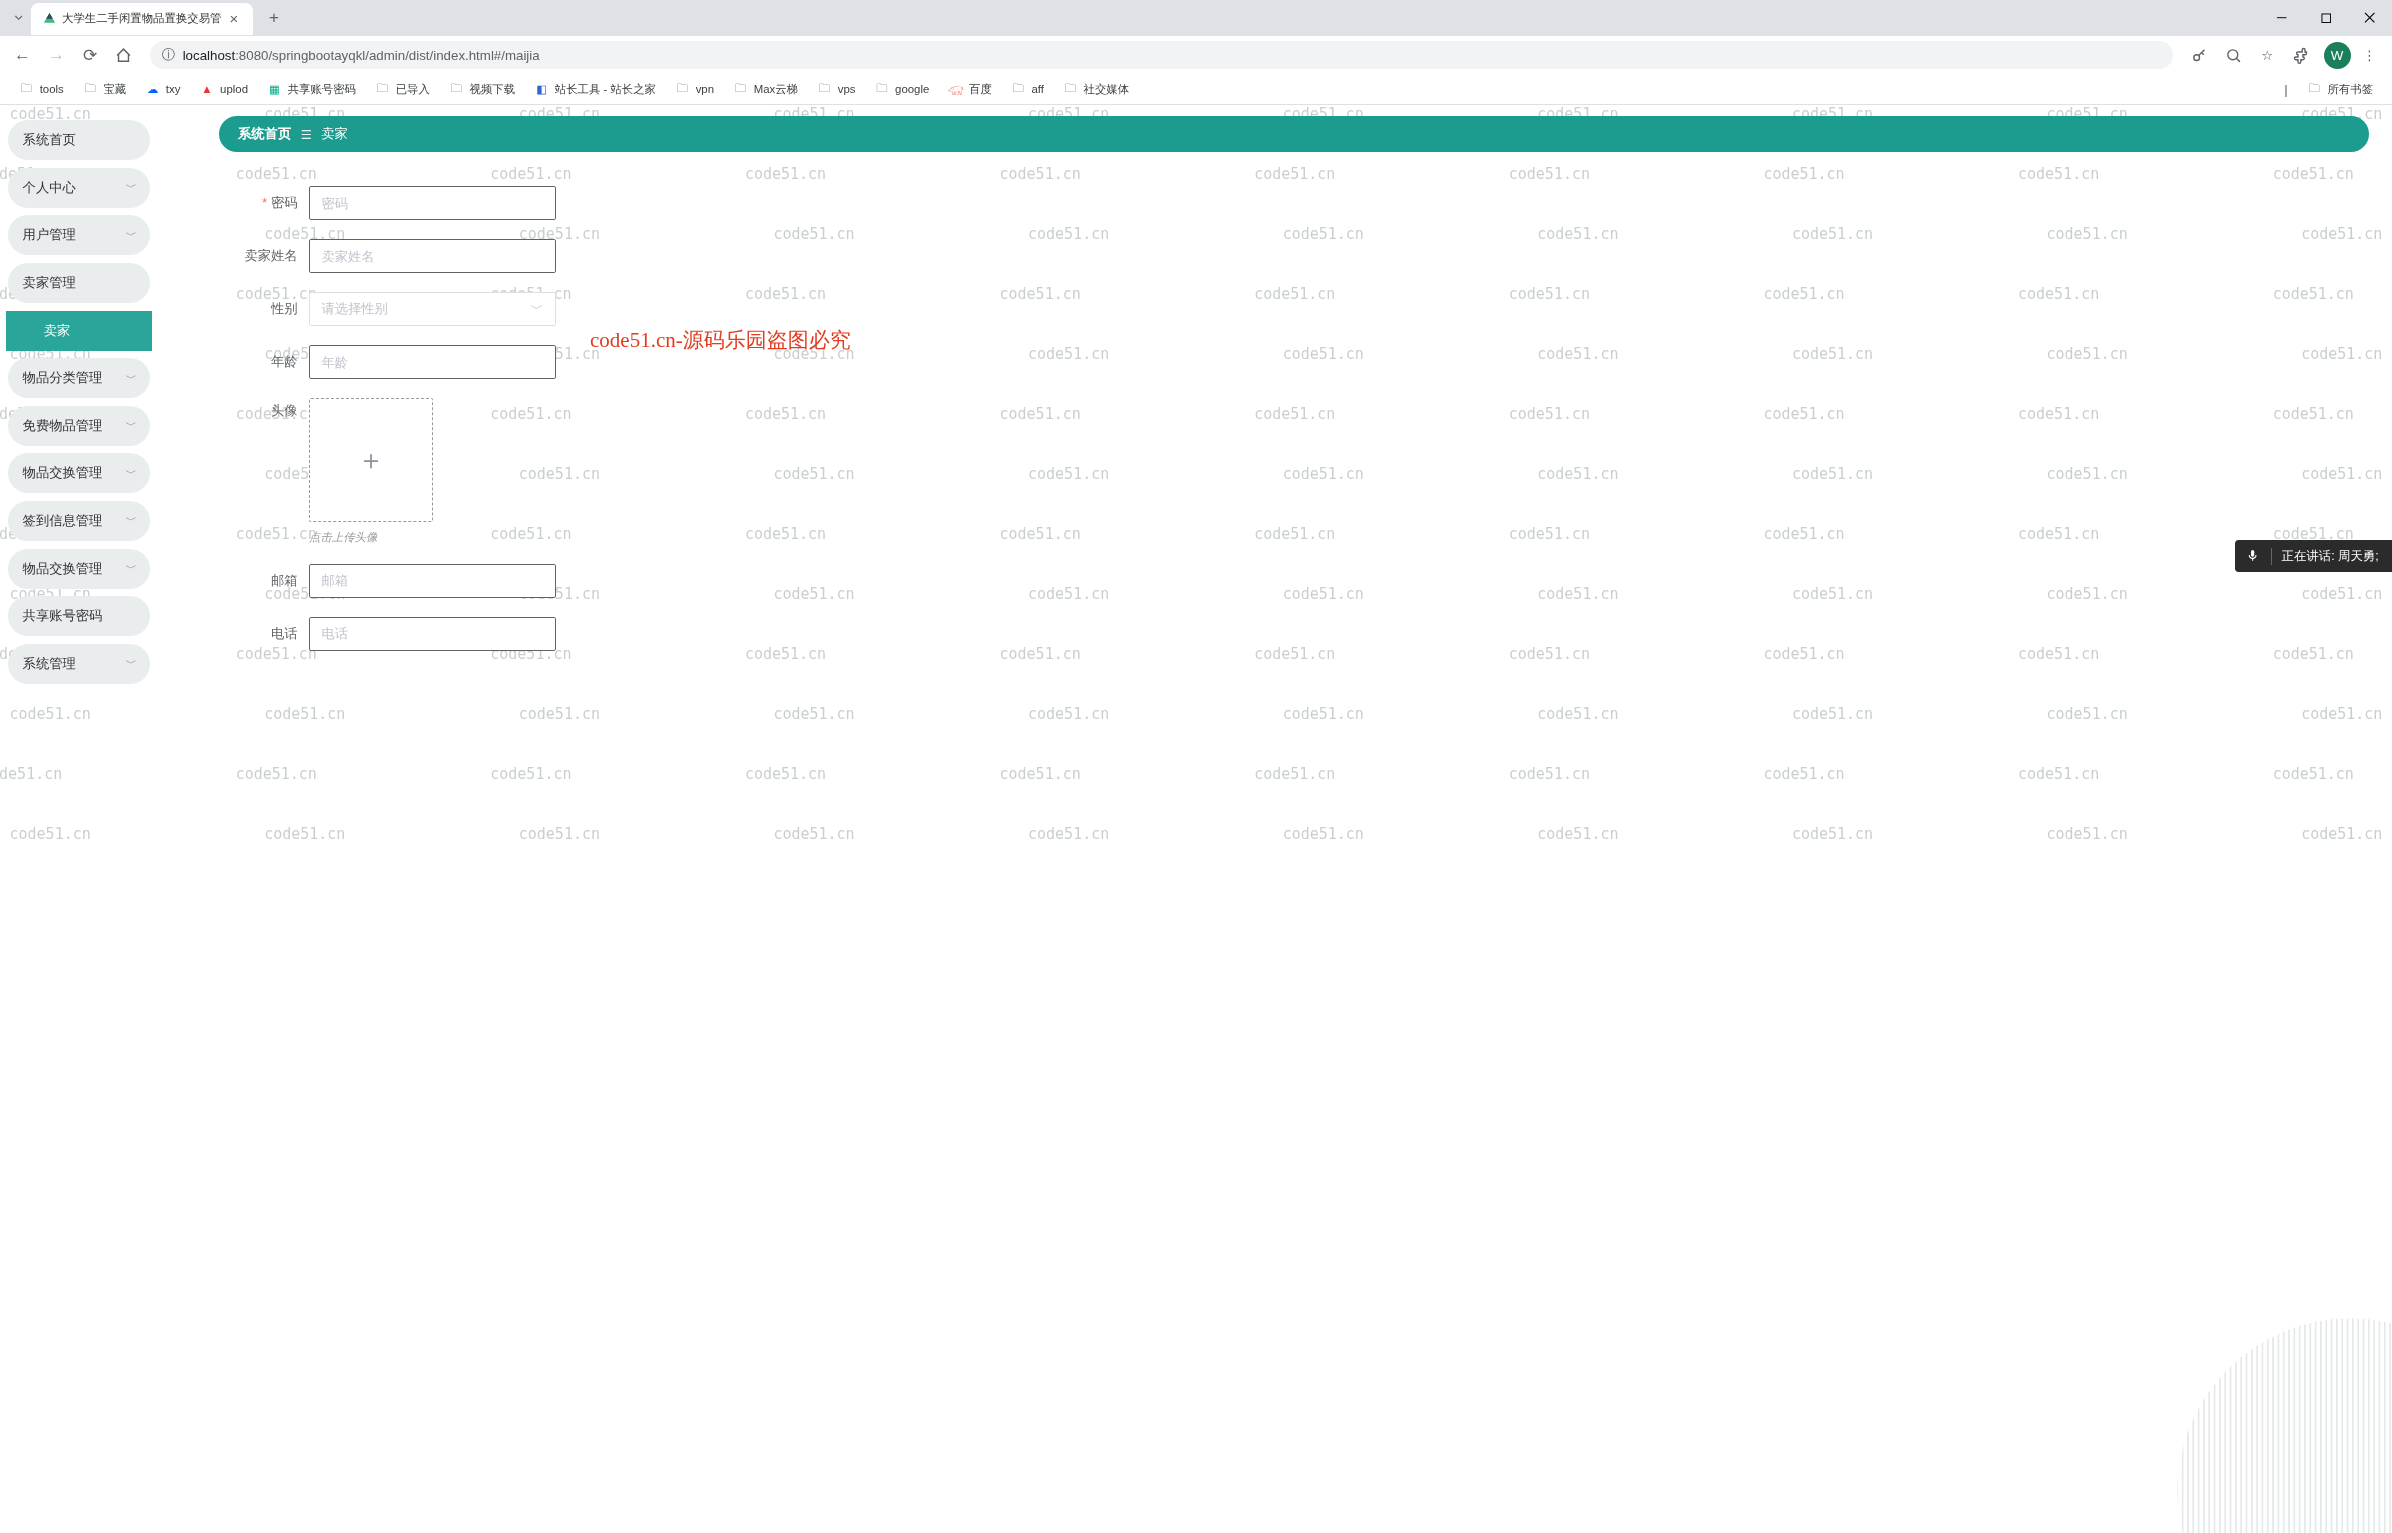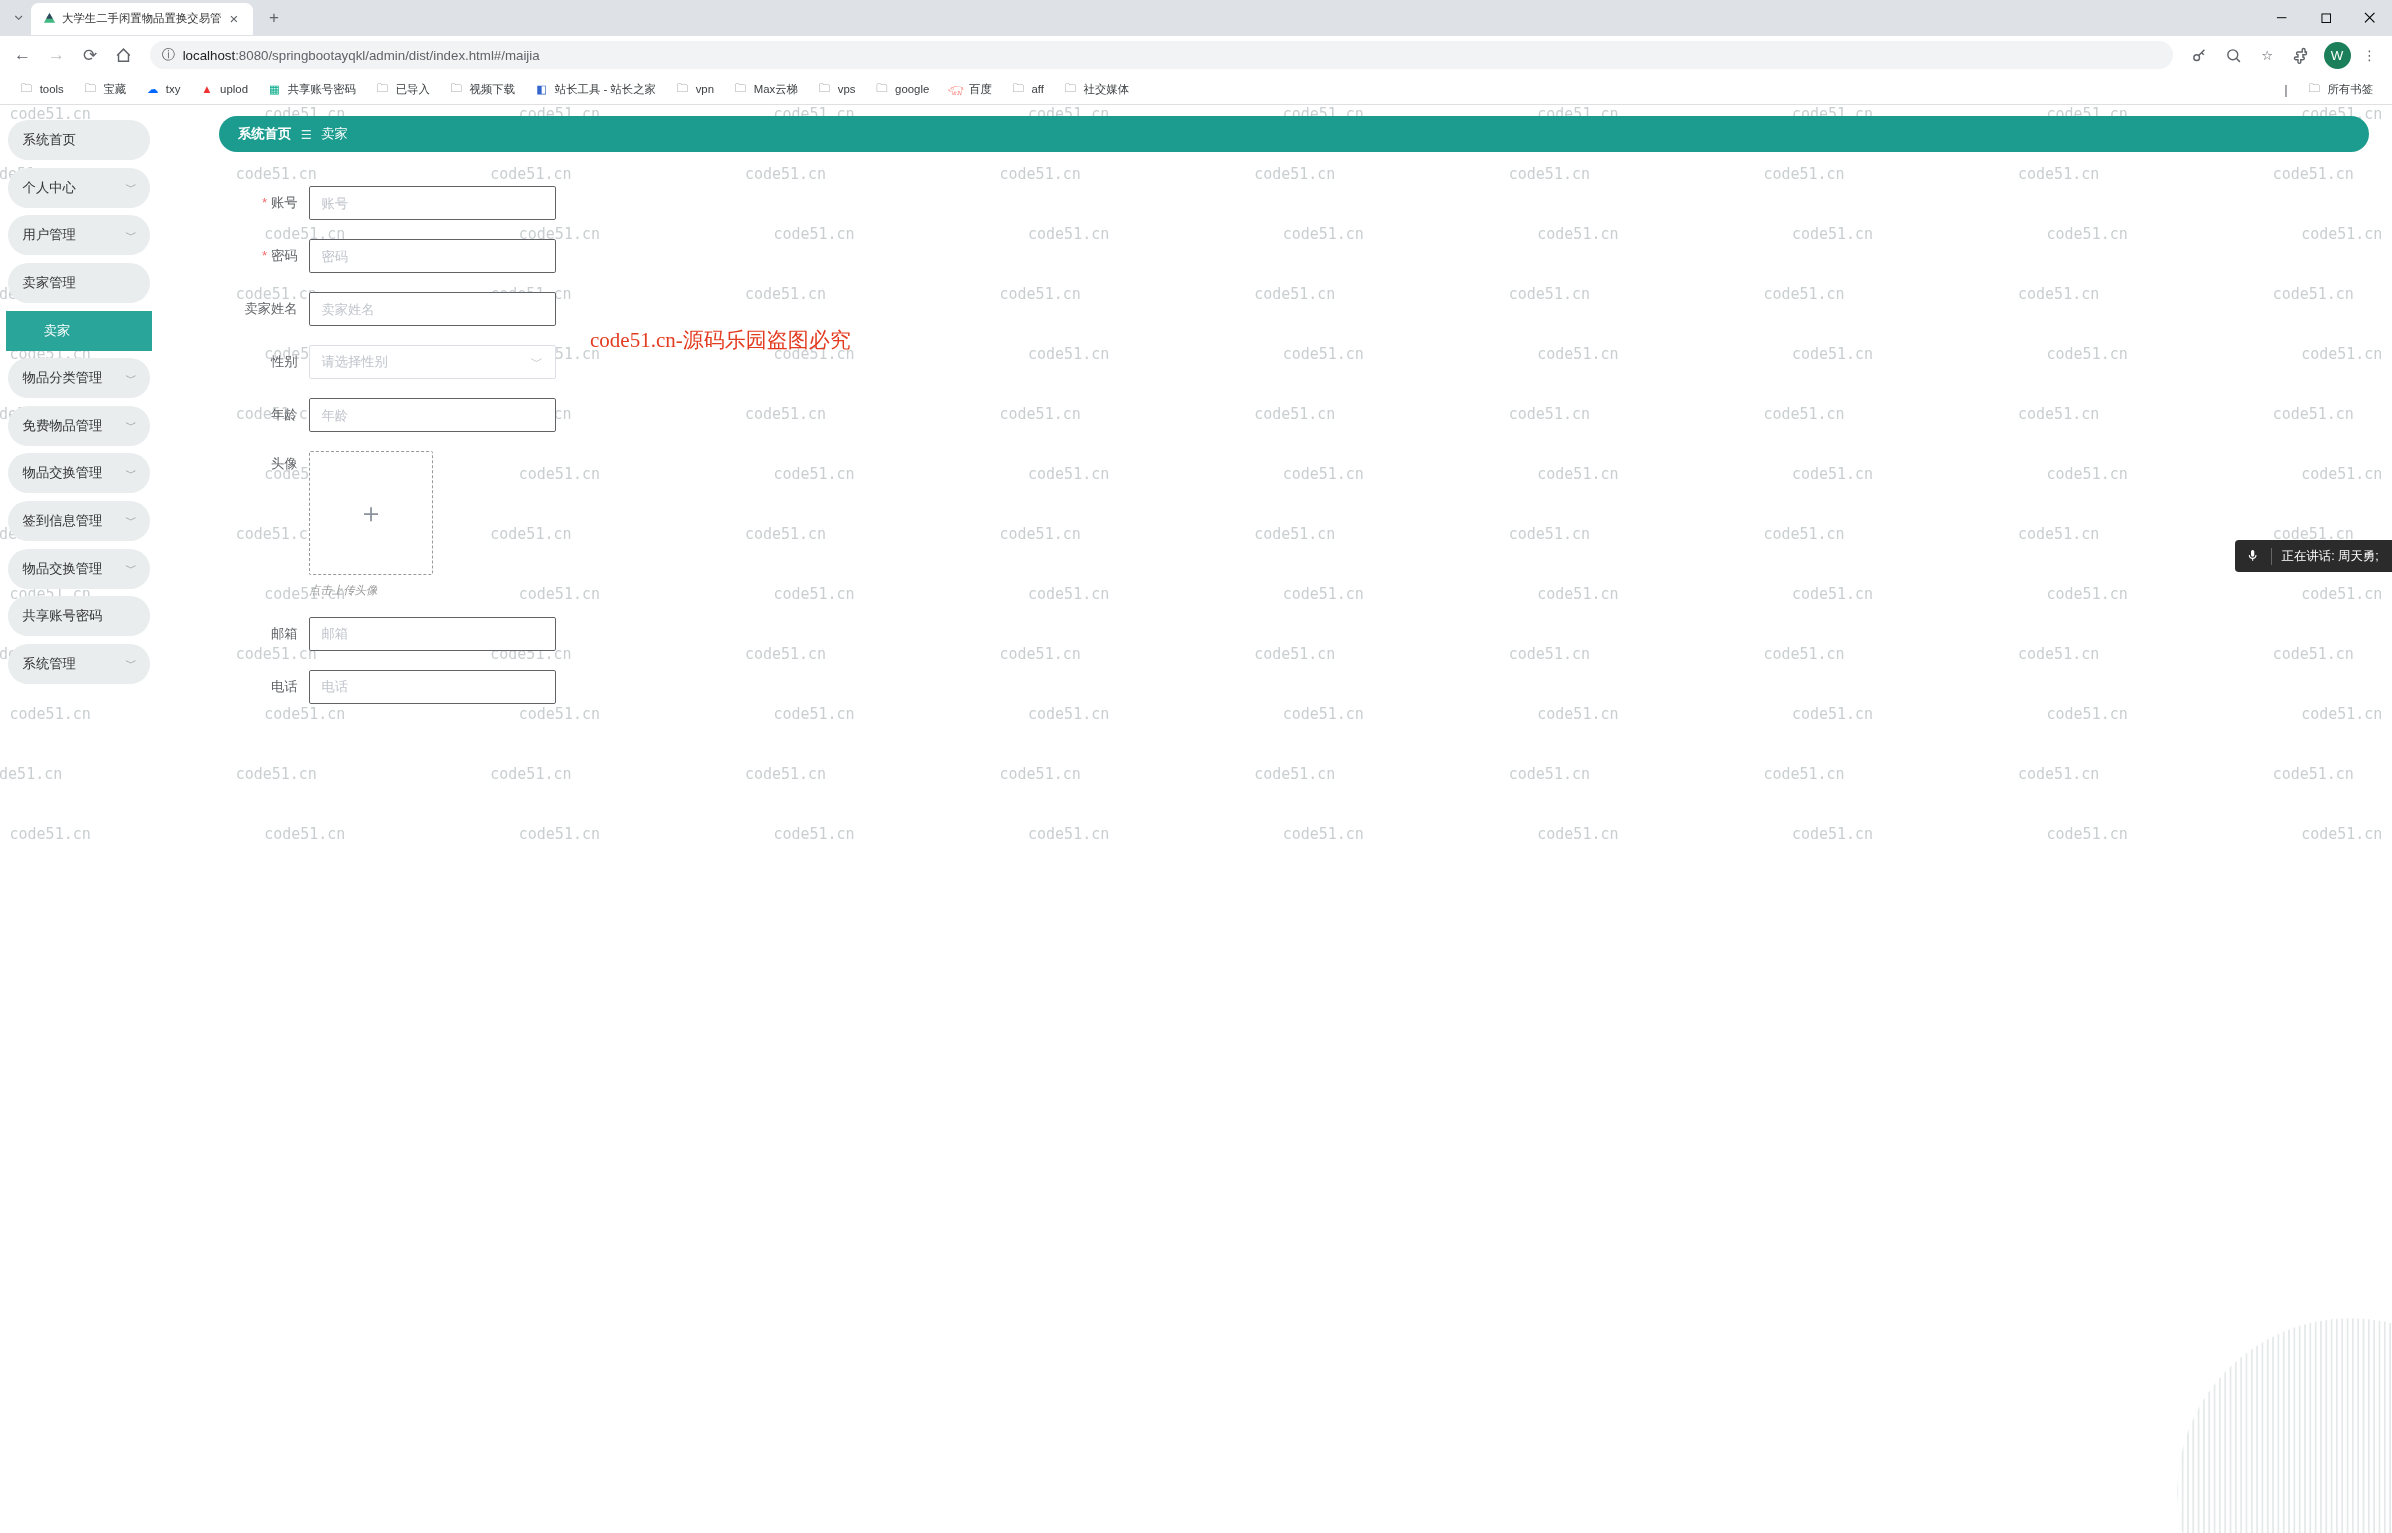--- a/index.html
+++ b/index.html
@@ -444,24 +444,20 @@
       <div class="breadcrumb-bar">
         <span class="bc-home">系统首页</span>
         <span class="bc-sep">☰</span>
         <span>卖家</span>
       </div>
 
       <div class="red-overlay">code51.cn-源码乐园盗图必究</div>
 
       <div class="form">
         <div class="form-row">
-          <label class="form-label"><span class="req">*</span><span>账号</span></label>
-          <input class="form-input" placeholder="账号" style="">
-        </div>
-        <div class="form-row">
           <label class="form-label"><span class="req">*</span><span>密码</span></label>
           <input class="form-input" type="password" placeholder="密码" style="">
         </div>
         <div class="form-row">
           <label class="form-label"><span>卖家姓名</span></label>
           <input class="form-input" placeholder="卖家姓名" style="">
         </div>
         <div class="form-row">
           <label class="form-label"><span>性别</span></label>
           <div class="form-select">

